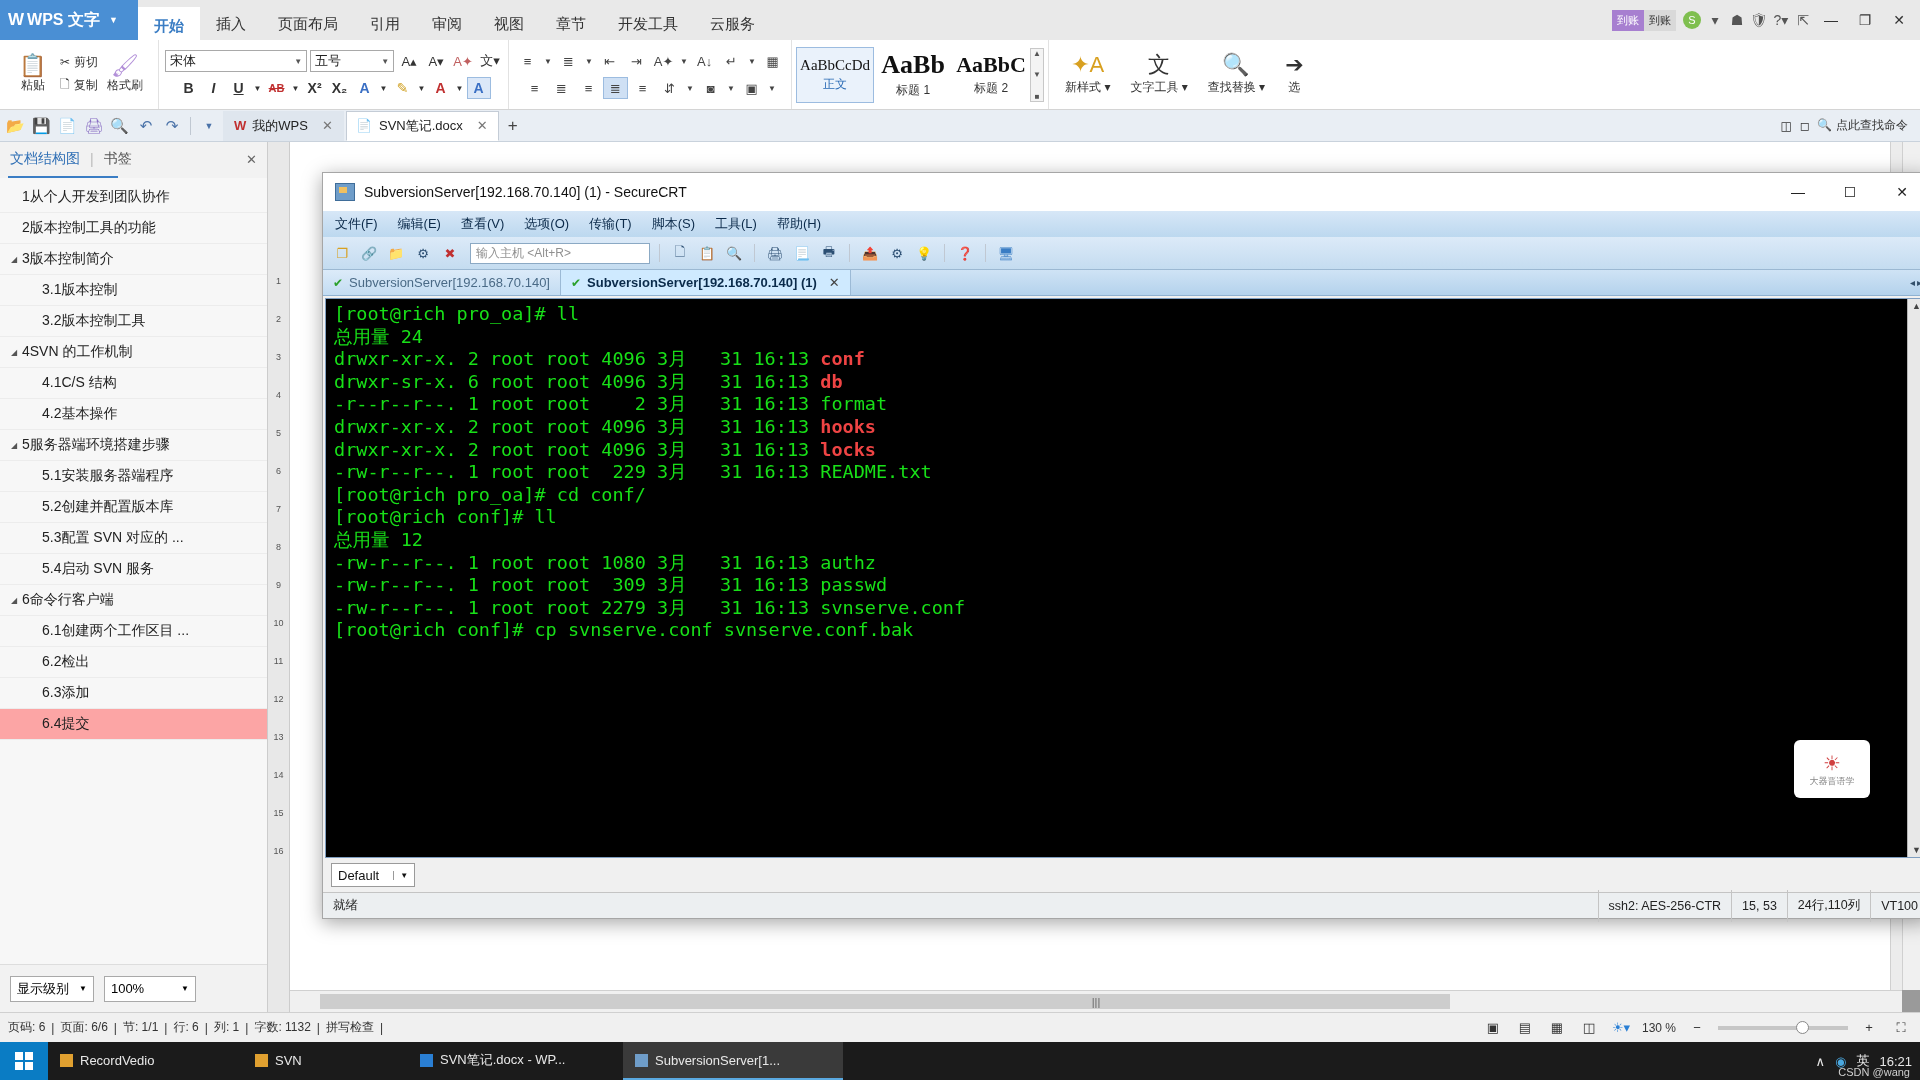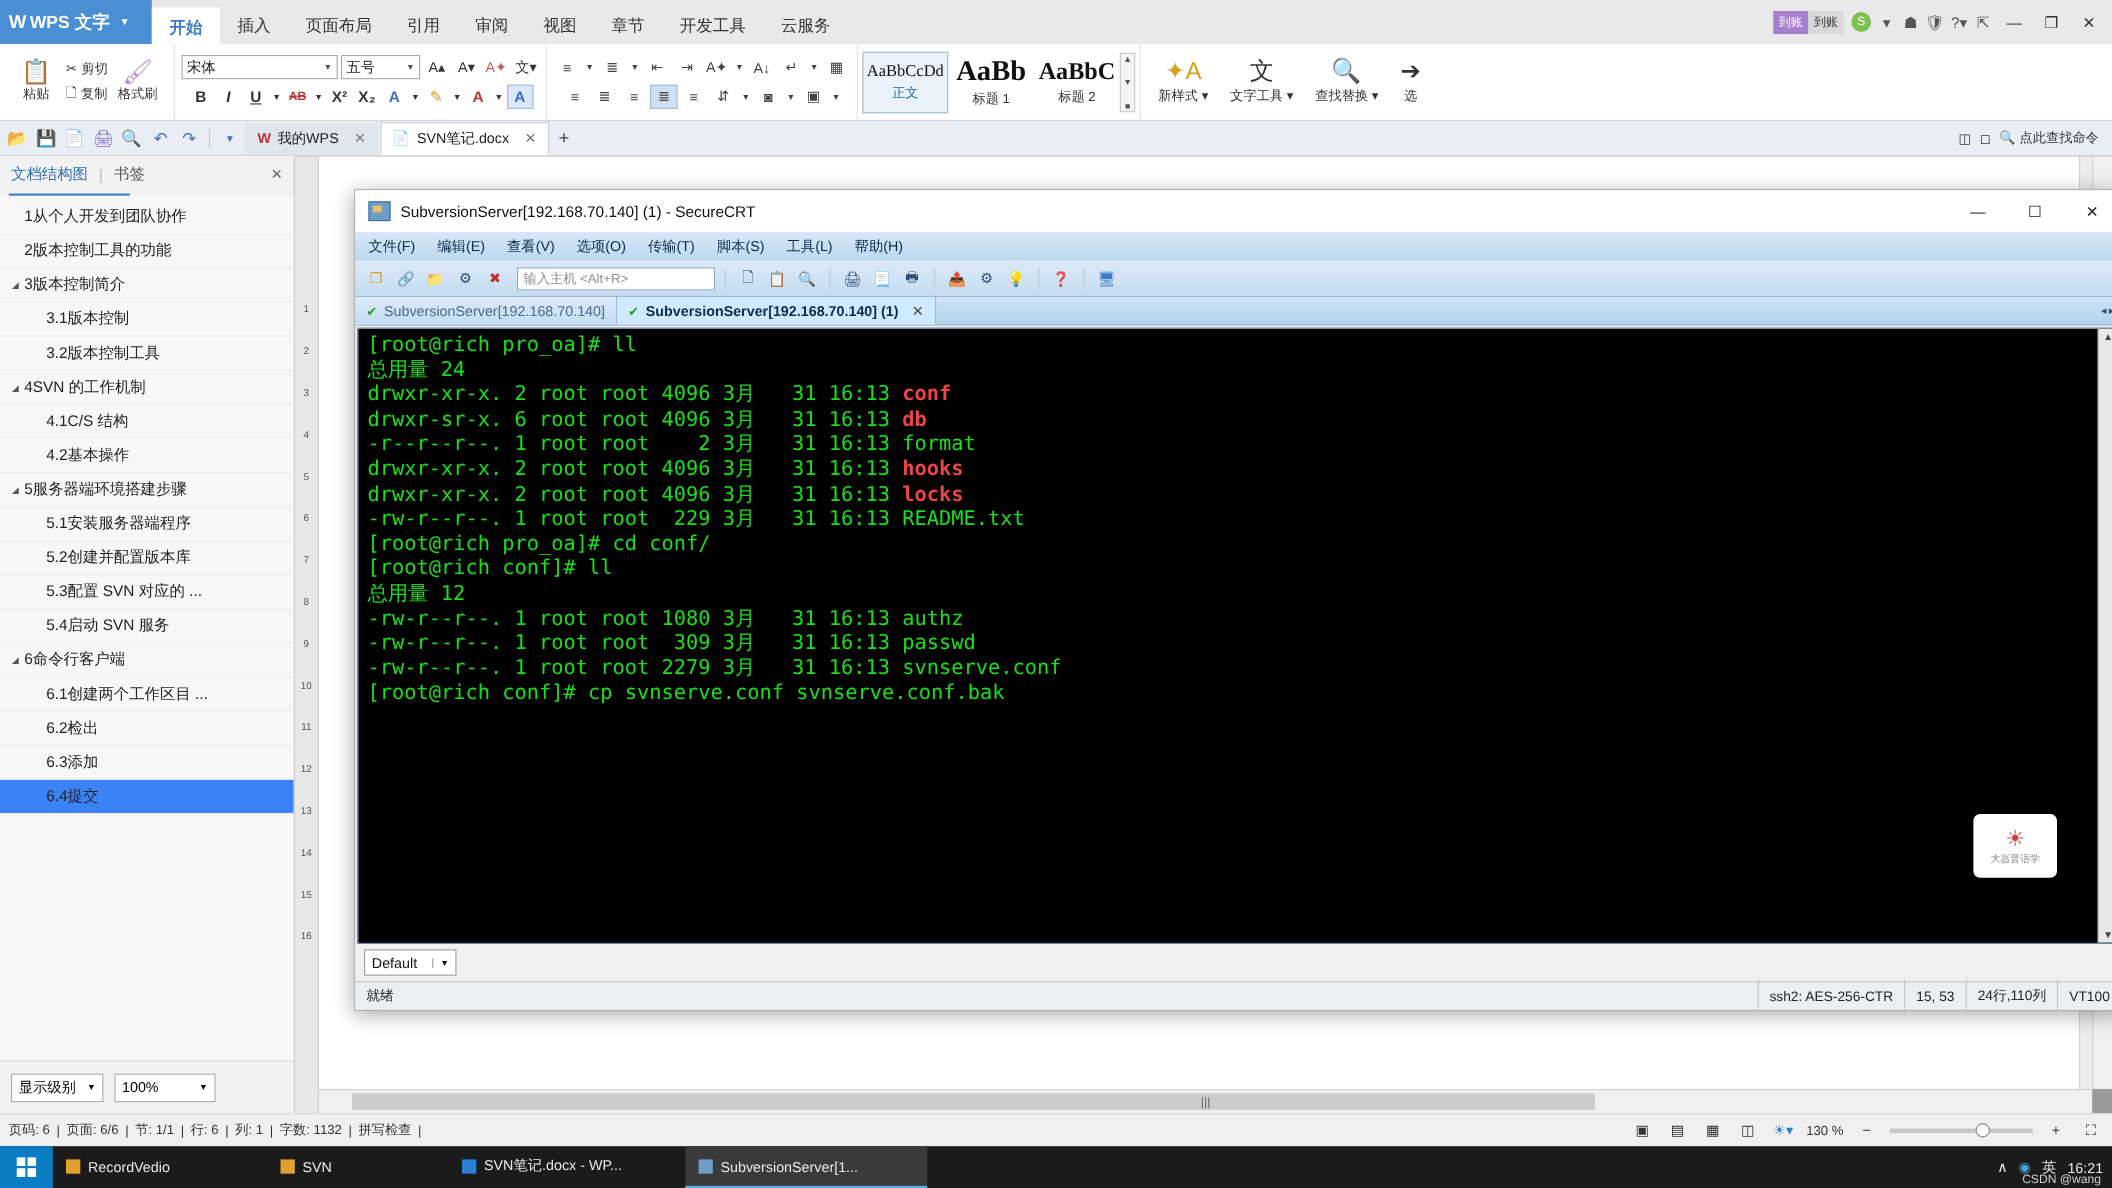--- a/index.html
+++ b/index.html
@@ -103,21 +103,21 @@
   .nav-head .nh.active { color:#2f6fb5; }
   .nav-head .nh-sep { color:#bbb; }
   .nav-head .nclose { margin-left:auto; font-size:13px; color:#666; }
   .nav-underline { height:2px; background:#3a7dc4; width:110px; margin-left:8px; }
   .nav-list { flex:1; background:#f7f7f7; overflow:hidden; padding-top:4px; }
   .nav-item { height:31px; display:flex; align-items:center; font-size:14px; color:#222;
               border-bottom:1px solid #ececec; padding-right:6px;}
   .nav-item .tri { width:16px; text-align:center; font-size:8px; color:#555; }
   .nav-item.lvl1 { padding-left:6px;}
   .nav-item.lvl2 { padding-left:42px;}
-  .nav-item.sel { background:#3b82f6; }
+  .nav-item.sel { background:#fca5a5; }
   .nav-foot { height:48px; display:flex; align-items:center; gap:10px; padding:0 10px;
               border-top:1px solid #ddd; background:#f2f2f2;}
   .nsel { border:1px solid #a9a9a9; background:#fff; height:26px; display:flex; align-items:center;
           padding:0 6px; font-size:13px; gap:10px;}
 
   .doc-area { flex:1; position:relative; background:#9a9a9a; overflow:hidden; }
   .ruler-v { position:absolute; left:0; top:0; bottom:0; width:22px; background:#e8e8e8;
              border-right:1px solid #ccc;}
   .ruler-num { font-size:9px; color:#555; text-align:center; height:38px; line-height:38px;
                transform:rotate(0deg); }
@@ -282,21 +282,21 @@
         <span>格式刷</span>
       </div>
     </div>
 
     <div class="rgroup fontgrp">
       <div class="f-row1">
         <div class="fsel" style="width:142px;">
           <span class="cv">宋体</span>
           <span class="ar">▼</span>
         </div>
-        <div class="fsel" style="width:72px;">
+        <div class="fsel" style="width:84px;">
           <span class="cv">五号</span>
           <span class="ar">▼</span>
         </div>
         <div class="fbtn">A▴</div>
         <div class="fbtn">A▾</div>
         <div class="fbtn" style="color:#c06060;">A✦</div>
         <div class="fbtn">文▾</div>
       </div>
       <div class="f-row2">
         <div class="fbtn">B</div>

